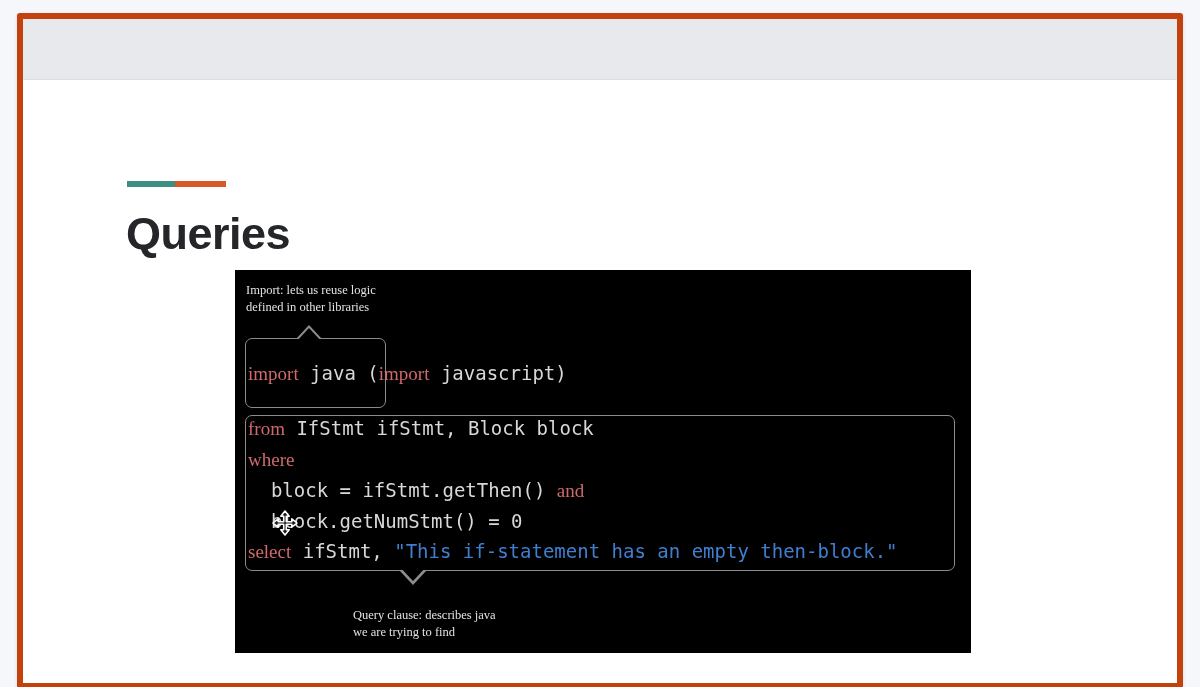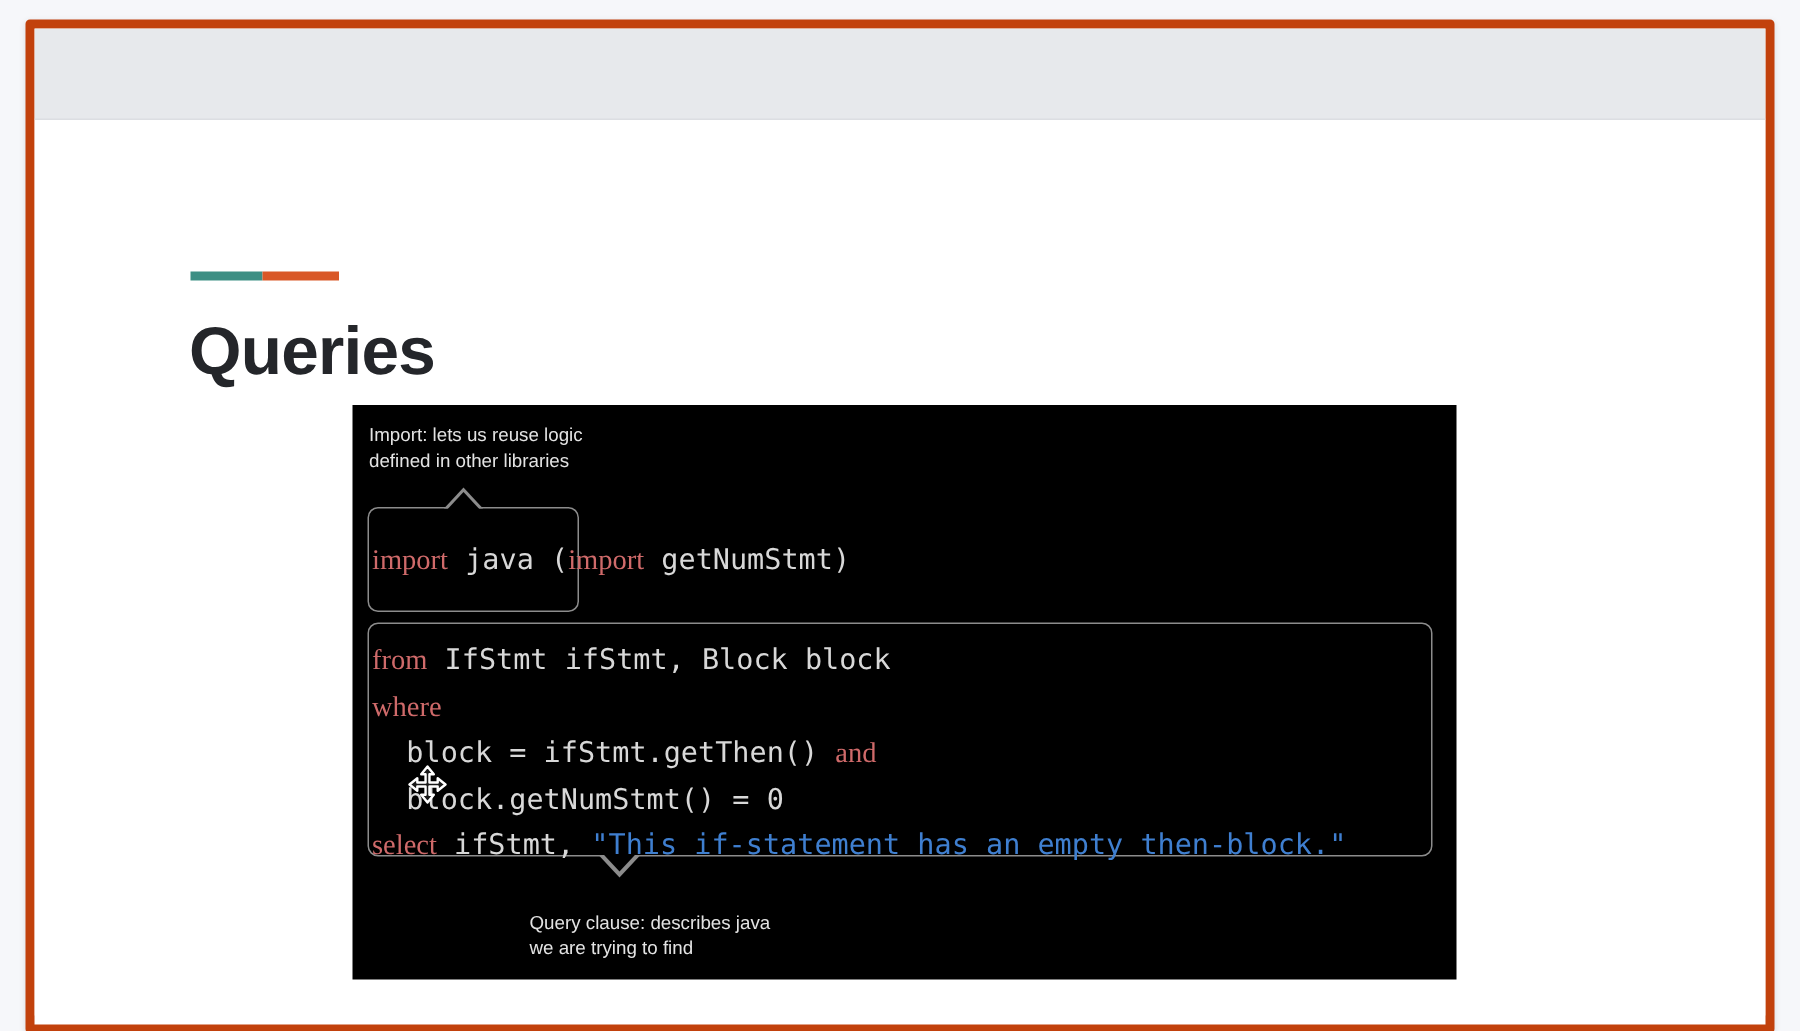--- a/index.html
+++ b/index.html
@@ -78,21 +78,21 @@
     height: 383px;
     background: #000000;
     overflow: hidden;
   }
 
   .caption {
     position: absolute;
     color: #e3e3e3;
     font-size: 12.5px;
     line-height: 16.5px;
-    font-family: Liberation Sans, sans-serif;
+    font-family: Liberation Serif, serif;
     white-space: pre-line;
   }
   .caption-import { left: 11px; top: 12px; }
   .caption-query  { left: 118px; top: 337px; }
 
   
   .callout {
     position: absolute;
     border: 1.6px solid #8c8c8c;
     border-radius: 7px;
@@ -146,21 +146,21 @@
   
   .code {
     position: absolute;
     font-family: "DejaVu Sans Mono", monospace;
     font-size: 19px;
     line-height: 30px;
     white-space: pre;
     color: #d8d8d8;
   }
   .code-import { left: 13px; top: 88px; }
-  .code-query  { left: 13px; top: 155px; }
+  .code-query  { left: 13px; top: 143px; }
 
   .kw  { color: #cf6a6a; font-family: Liberation Serif, serif; }
   .str { color: #3f7fd0; }
   .pln { color: #d8d8d8; }
 
   
   .cursor-move {
     position: absolute;
     left: 249px;
     top: 430px;
@@ -188,21 +188,21 @@
     <div class="code-figure" style="background: rgb(0, 0, 0);">
 
       <div class="caption caption-import">Import: lets us reuse logic
 defined in other libraries</div>
 
       <div class="callout callout-import">
         <div class="notch-up-outer"></div>
         <div class="notch-up-inner"></div>
       </div>
 
-      <div class="code code-import"><span class="kw">import</span><span class="pln"> java</span><span class="pln"> (</span><span class="kw">import</span><span class="pln"> getNumStmt)</span></div>
+      <div class="code code-import"><span class="kw">import</span><span class="pln"> java</span><span class="pln"> (</span><span class="kw">import</span><span class="pln"> javascript)</span></div>
 
       <div class="callout callout-query">
         <div class="notch-down-outer"></div>
         <div class="notch-down-inner"></div>
       </div>
 
       <div class="code code-query"><div><span class="kw">from</span><span class="pln"> IfStmt ifStmt, Block block</span></div><div><span class="kw">where</span></div><div><span class="pln">  block = ifStmt.getThen() </span><span class="kw">and</span></div><div><span class="pln">  block.getNumStmt() = 0</span></div><div><span class="kw">select</span><span class="pln"> ifStmt, </span><span class="str">"This if-statement has an empty then-block."</span></div></div>
 
       <div class="caption caption-query">Query clause: describes java
 we are trying to find</div>

